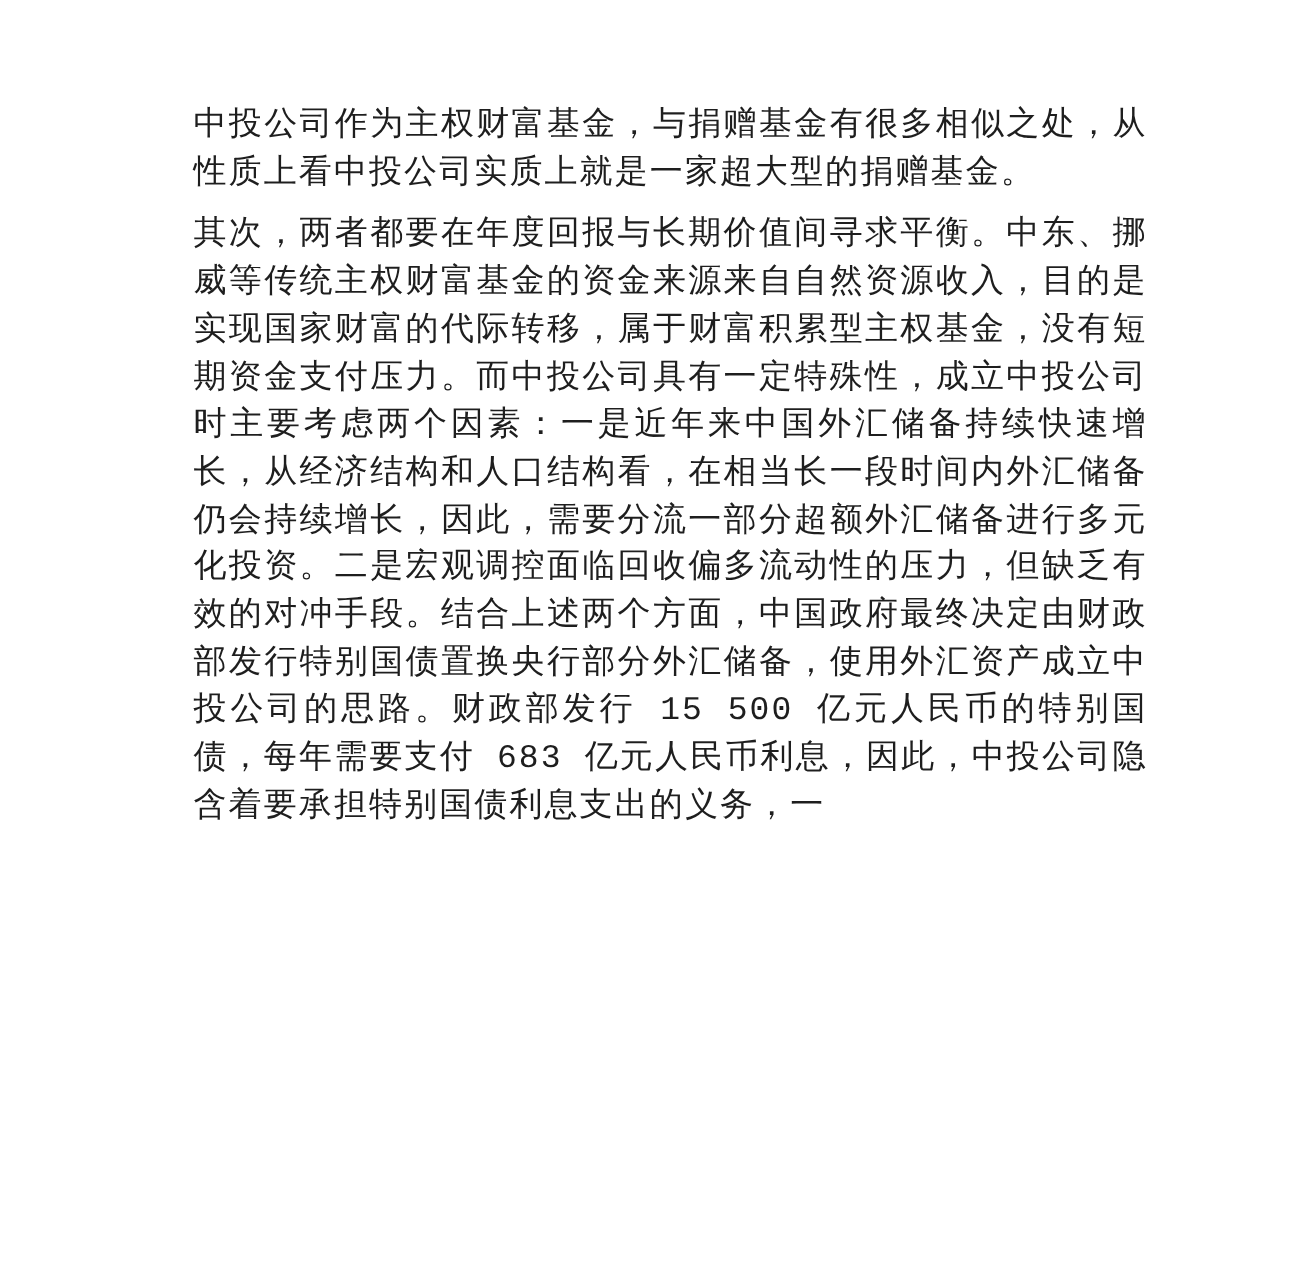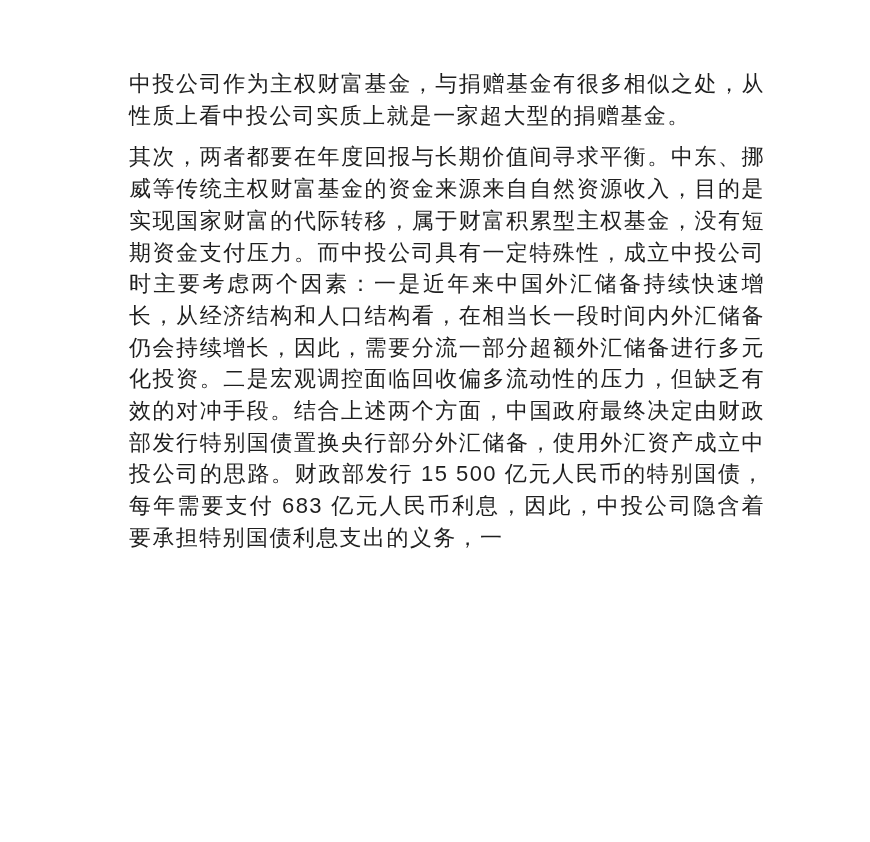--- a/index.html
+++ b/index.html
@@ -6,21 +6,21 @@
     margin: 0;
     padding: 0;
     background: #ffffff;
   }
   .page {
     position: relative;
     width: 870px;
     height: 842px;
     background: #ffffff;
     overflow: hidden;
-    font-family: Liberation Sans, sans-serif;
+    font-family: Liberation Mono, monospace;
   }
   .content {
     position: absolute;
     left: 129px;
     top: 68px;
     width: 636px;
     color: #1e1e1e;
     font-size: 22px;
     line-height: 31.7px;
     letter-spacing: 1.4px;

